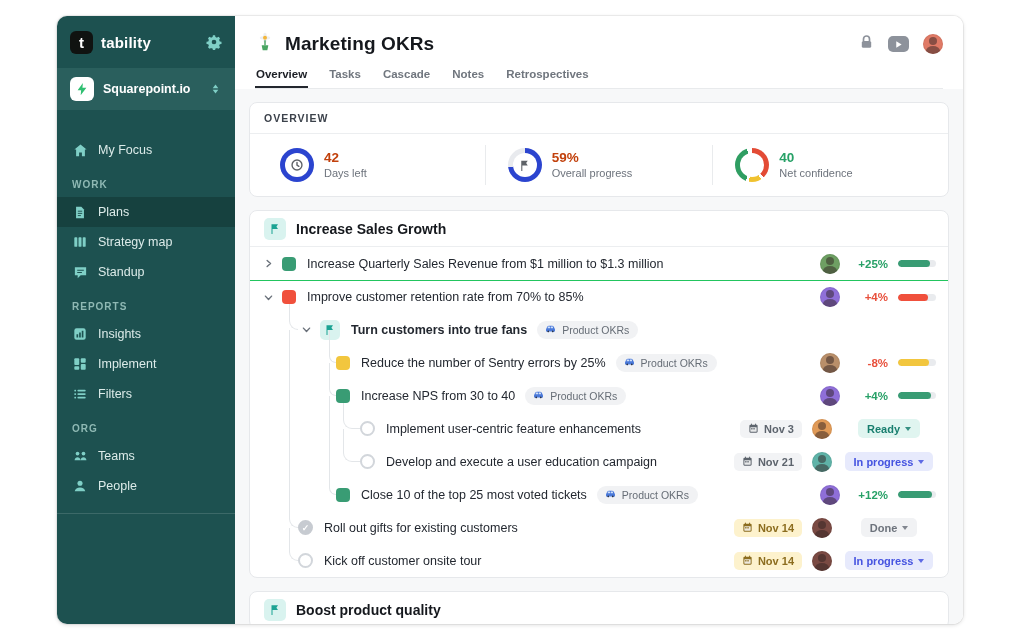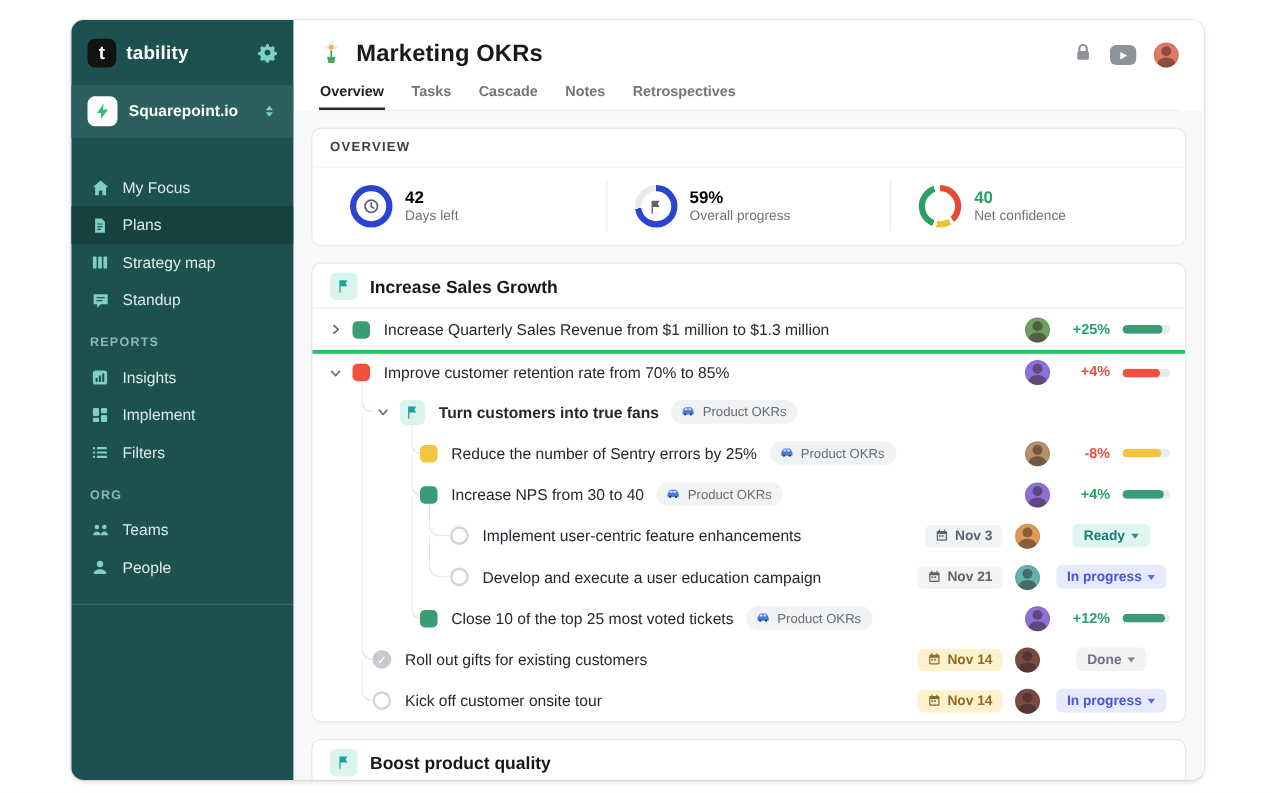--- a/index.html
+++ b/index.html
@@ -41,30 +41,30 @@
   .content { flex:1; background:#f7f8f9; padding:13px 14px; overflow:hidden; display:flex; flex-direction:column; gap:13px; }
   .card { background:#fff; border:1px solid #e6e8eb; border-radius:8px; flex:none; }
 
   
   .overview-head { padding:9px 14px; font-size:10.5px; font-weight:700; letter-spacing:1px; color:#3c424b; border-bottom:1px solid #eceef0; }
   .stats { display:flex; padding:11px 8px; }
   .stat { flex:1; display:flex; align-items:center; gap:10px; padding:3px 0 3px 22px; }
   .stat + .stat { border-left:1px solid #e9ebed; }
   .ring { width:34px; height:34px; border-radius:50%; display:flex; align-items:center; justify-content:center; flex:none; }
   .ring-inner { width:24px; height:24px; border-radius:50%; background:#fff; display:flex; align-items:center; justify-content:center; }
-  .stat-value { font-size:13.5px; font-weight:700; color:#000000; line-height:1.1; }
+  .stat-value { font-size:13.5px; font-weight:700; color:#c2410c; line-height:1.1; }
   .stat-label { font-size:11px; color:#6d737c; margin-top:2px; }
 
   
   .card-head { display:flex; align-items:center; gap:10px; padding:0 14px; height:36px; border-bottom:1px solid #eceef0; }
   .flagbox { width:22px; height:22px; border-radius:5px; background:#d9f3ef; display:flex; align-items:center; justify-content:center; flex:none; }
   .card-title { font-size:14px; font-weight:700; color:#15181d; }
 
   .row { position:relative; display:flex; align-items:center; height:33px; padding-right:12px; font-size:12.5px; color:#232830; cursor:pointer; }
-  .row.bt { border-top:3px solid #22c55e;justify-content:space-between; }
+  .row.bt { border-top:1px solid #22c55e;justify-content:space-between; }
   .connector { position:absolute; bottom:16px; border-left:1.5px solid #e3e6e9; border-bottom:1.5px solid #e3e6e9; border-bottom-left-radius:9px; pointer-events:none; }
   .chev { width:16px; display:flex; justify-content:center; flex:none; cursor:pointer; }
   .sq { width:14px; height:14px; border-radius:4px; flex:none; position:relative; z-index:1; }
   .circ { width:15px; height:15px; border:2px solid #d2d6db; border-radius:50%; background:#fff; flex:none; position:relative; z-index:1;
           display:flex; align-items:center; justify-content:center; }
   .circ.done { background:#c7cbd1; border-color:#c7cbd1; color:#fff; font-size:9px; font-weight:700; }
   .row-title { margin-left:11px; white-space:nowrap; }
   .row-title.bold { font-weight:700; }
   .tag { display:flex; align-items:center; gap:5px; background:#f1f2f4; border-radius:10px; padding:2.5px 9px 2.5px 7px; font-size:10.5px; color:#666d76; margin-left:10px; white-space:nowrap; }
   .right { margin-left:auto; display:flex; align-items:center; gap:10px; }
@@ -119,20 +119,21 @@
       </div>
       <nav class="nav" id="nav">
           <div class="nav-item">
             <span class="nico">
               <svg width="15" height="15" viewBox="0 0 16 16" fill="#7fcfc6">
                 <path d="M8 1.5l6.5 5.5h-1.8v7h-3.2v-4H6.5v4H3.3V7H1.5z"></path>
               </svg>
             </span>
             <span>My Focus</span>
           </div>
+          <div class="nav-section-label">WORK</div>
           <div class="nav-item active">
             <span class="nico">
               <svg width="14" height="15" viewBox="0 0 16 16" fill="#7fcfc6">
                 <path d="M3.5 1.5h6l3 3v10h-9z"></path>
                 <path d="M5.5 6.5h5M5.5 9h5M5.5 11.5h3.5" stroke="#1d5150" stroke-width="1.1"></path>
               </svg>
             </span>
             <span>Plans</span>
           </div>
           <div class="nav-item">

